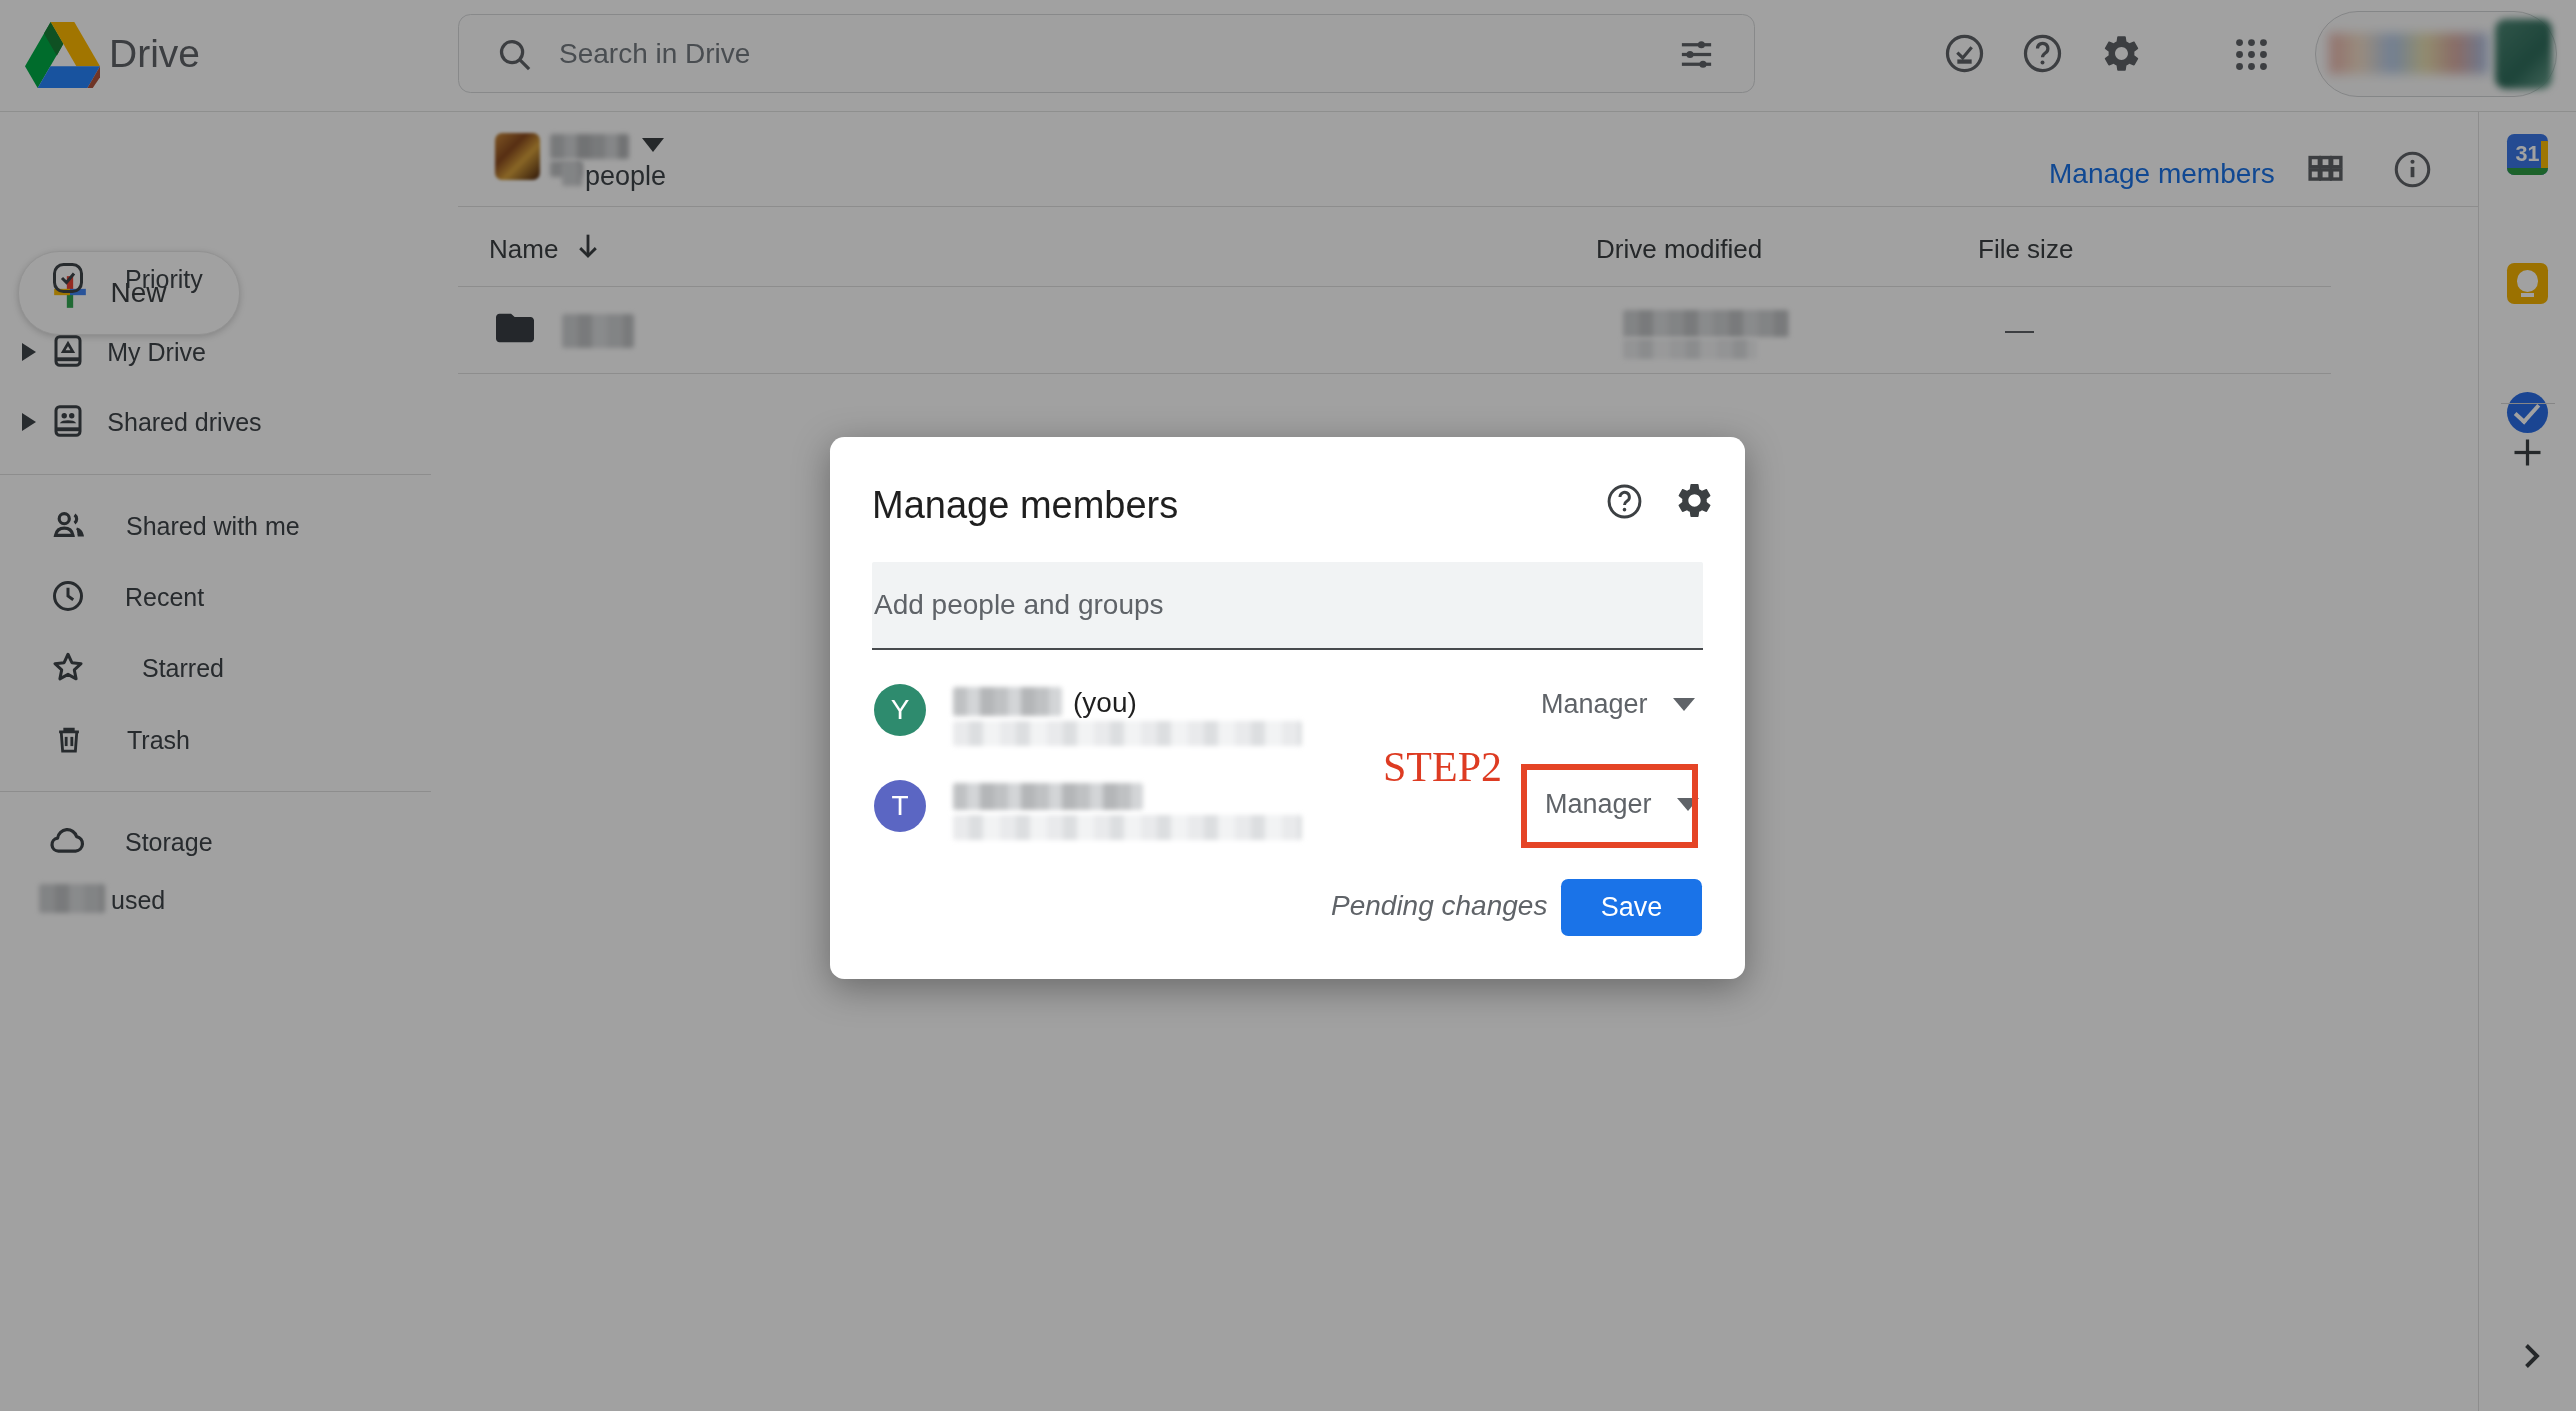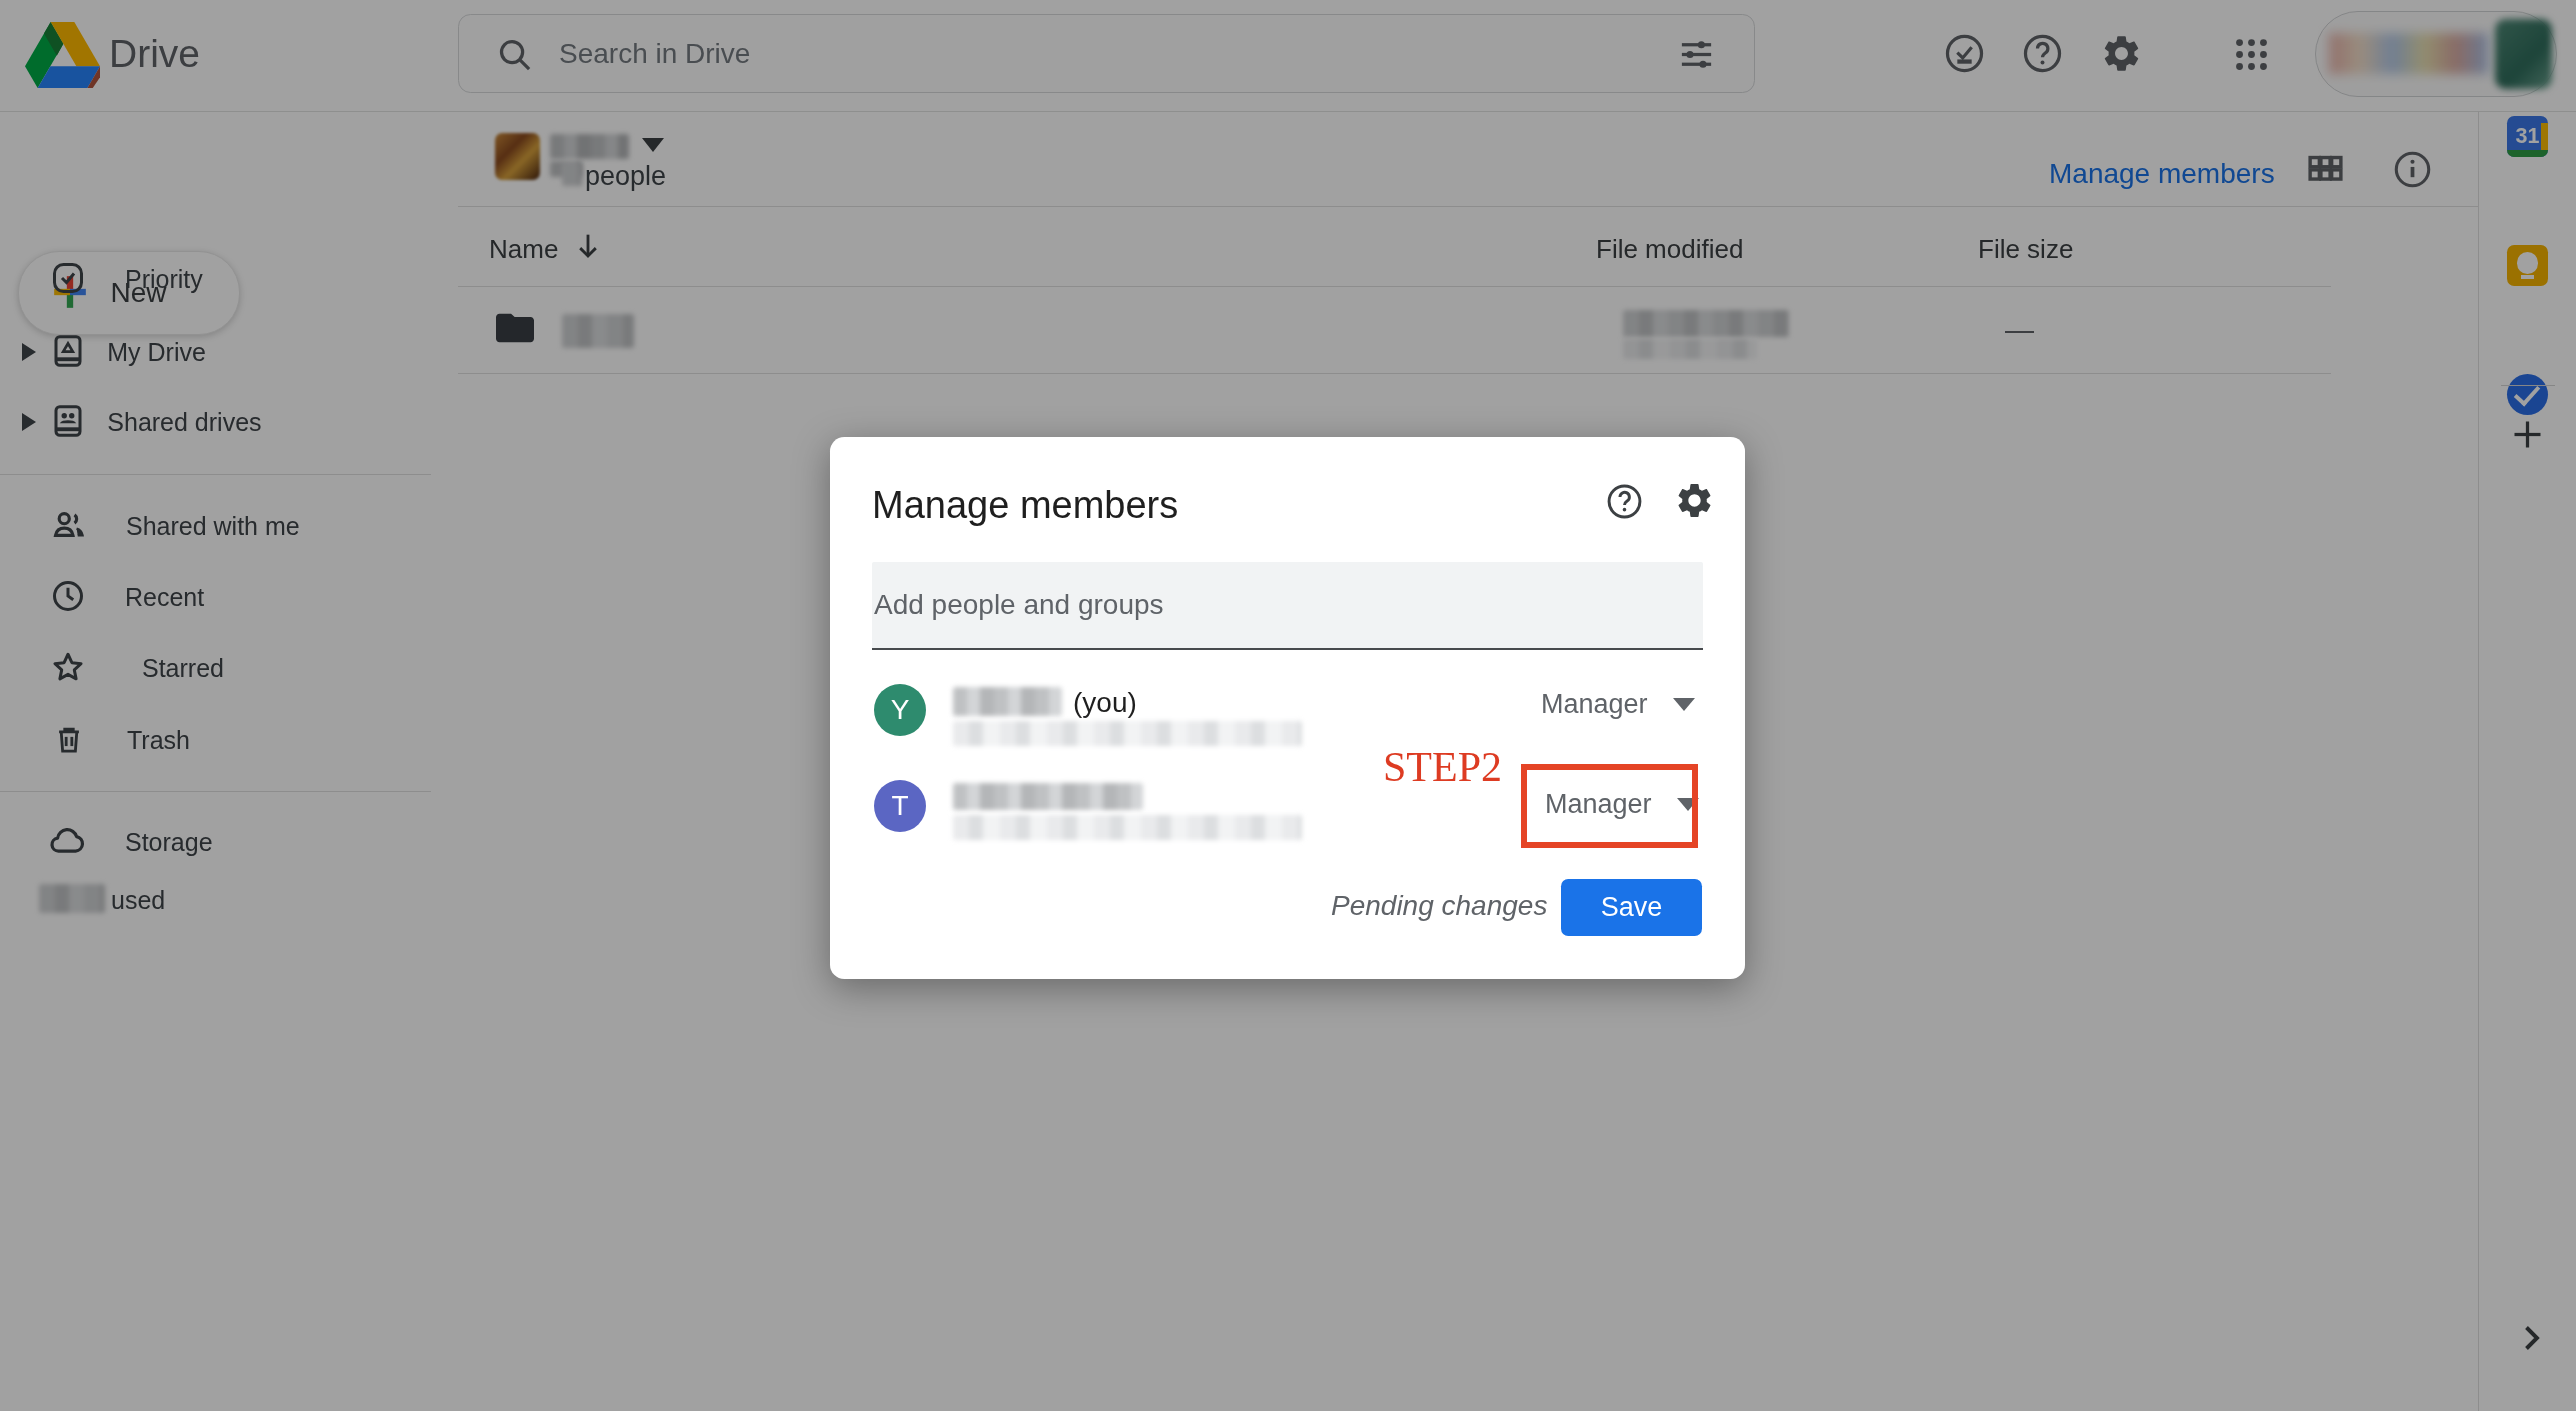--- a/index.html
+++ b/index.html
@@ -281,41 +281,41 @@
 
     <div class="abs hdiv" style="left:27px;top:95px;width:2020px;"></div>
 
     <span class="abs head-cell" style="left:58px;top:123px;">Name</span>
     <span class="abs" style="left:140px;top:118px;">
       <svg width="34" height="34" viewBox="0 0 24 24" fill="none" stroke="#3c4043" stroke-width="2">
         <line x1="12" y1="4" x2="12" y2="19"></line>
           <polyline points="6.5,13.5 12,19 17.5,13.5"></polyline>
       </svg>
     </span>
-    <span class="abs head-cell" style="left:1165px;top:123px;">File modified</span>
+    <span class="abs head-cell" style="left:1165px;top:123px;">Drive modified</span>
     <span class="abs head-cell" style="left:1547px;top:123px;">File size</span>
 
     <div class="abs hdiv" style="left:27px;top:175px;width:1873px;"></div>
 
     <div class="abs" style="left:27px;top:176px;width:1873px;height:86px;">
       <span class="abs" style="left:38px;top:25px;">
         <svg width="38" height="32" viewBox="0 0 24 20" fill="#3a3f44">
           <path d="M9.5 1H2.2C1 1 0 2 0 3.2v13.6C0 18 1 19 2.2 19h19.6c1.2 0 2.2-1 2.2-2.2V5.2C24 4 23 3 21.8 3h-10z"></path>
         </svg>
       </span>
       <div class="abs blur-mid" style="left:104px;top:27px;width:72px;height:34px;"></div>
       <div class="abs blur-mid" style="left:1165px;top:23px;width:166px;height:27px;"></div>
       <div class="abs blur-light" style="left:1165px;top:52px;width:134px;height:19.7px;"></div>
       <span class="abs" style="left:1547px;top:27px;font-size:29px;color:#5f6368;">—</span>
     </div>
     <div class="abs hdiv" style="left:27px;top:262px;width:1873px;"></div>
   </div>
 
   <div class="abs vdiv" style="left:2478px;top:111px;height:1301px;"></div>
-  <div class="abs" style="left:2479px;top:93px;width:97px;height:1110px;">
+  <div class="abs" style="left:2479px;top:111px;width:97px;height:1110px;">
     <div class="abs rail-icon cal" style="left:28px;top:23px;">
       <span>31</span>
     </div>
     <div class="abs rail-icon keep" style="left:28px;top:111px;"></div>
     <div class="abs rail-icon tasks" style="left:28px;top:199px;"></div>
     <div class="abs hdiv" style="left:21.5px;top:292px;width:54px;background:#d5d5d5;"></div>
     <div class="abs" style="left:29px;top:322px;">
       <svg width="39" height="39" viewBox="0 0 24 24" fill="none" stroke="#3c4043" stroke-width="2">
         <line x1="12" y1="4" x2="12" y2="20"></line>
           <line x1="4" y1="12" x2="20" y2="12"></line>

